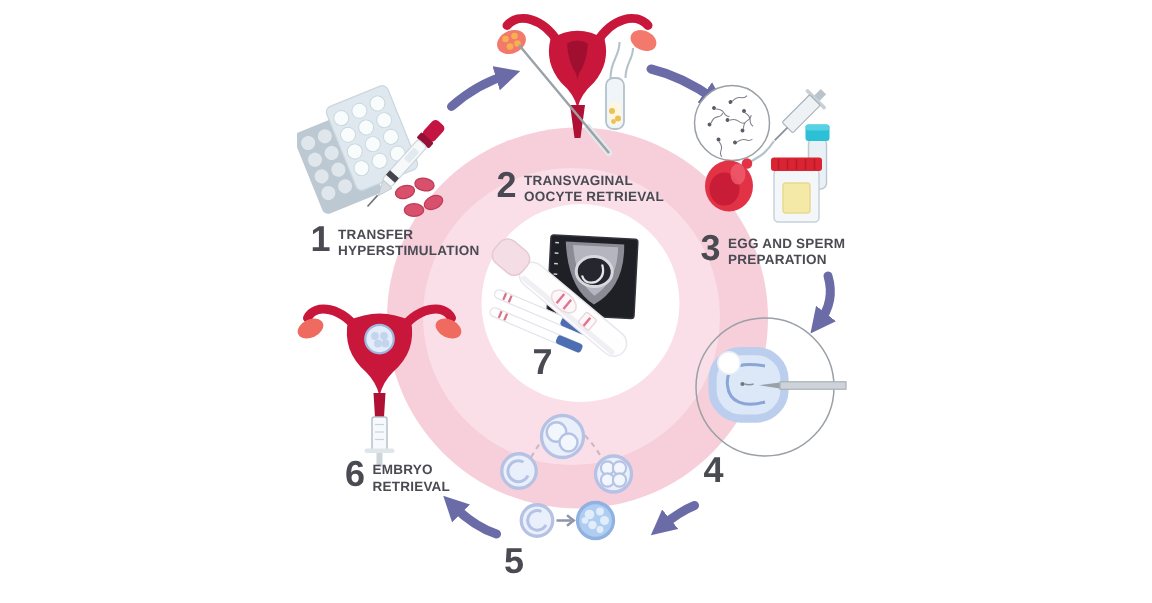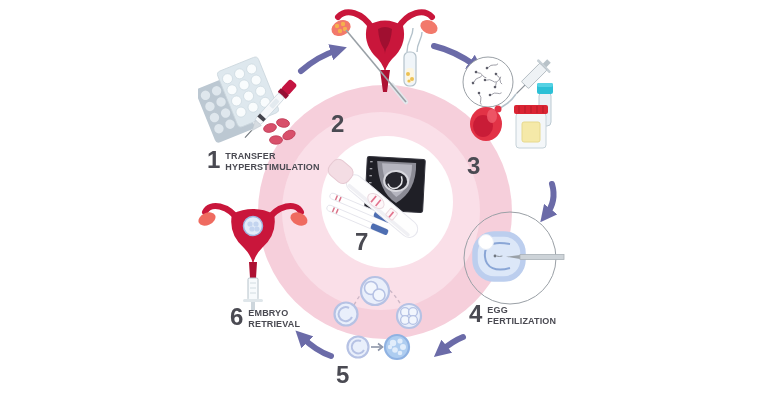--- a/index.html
+++ b/index.html
@@ -288,30 +288,32 @@
   </svg>
 
   <div class="step-label" style="left:207px;top:149px">
     <span class="num">1</span>
     <span class="txt"><span>TRANSFER</span><br>
       <span>HYPERSTIMULATION</span></span>
   </div>
 
   <div class="step-label" style="left:331px;top:113px">
     <span class="num">2</span>
+    <span class="txt"><span>TRANSVAGINAL</span><br>
+      <span>OOCYTE RETRIEVAL</span></span>
   </div>
 
   <div class="step-label" style="left:467px;top:155px">
     <span class="num">3</span>
+    <span class="txt"><span>EGG AND SPERM</span><br>
+      <span>PREPARATION</span></span>
   </div>
 
   <div class="step-label" style="left:469px;top:303px">
     <span class="num">4</span>
-    <span class="txt"><span>EGG</span><br>
-      <span>FERTILIZATION</span></span>
   </div>
 
   <div class="step-label center-l2" style="left:336px;top:364px">
     <span class="num">5</span>
   </div>
 
   <div class="step-label" style="left:230px;top:306px">
     <span class="num">6</span>
     <span class="txt"><span>EMBRYO</span><br>
       <span>RETRIEVAL</span></span>

